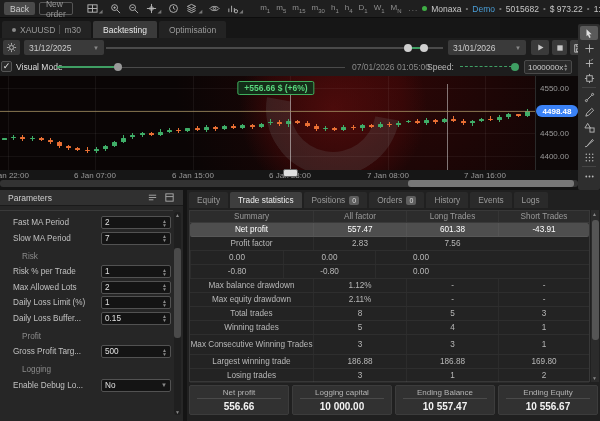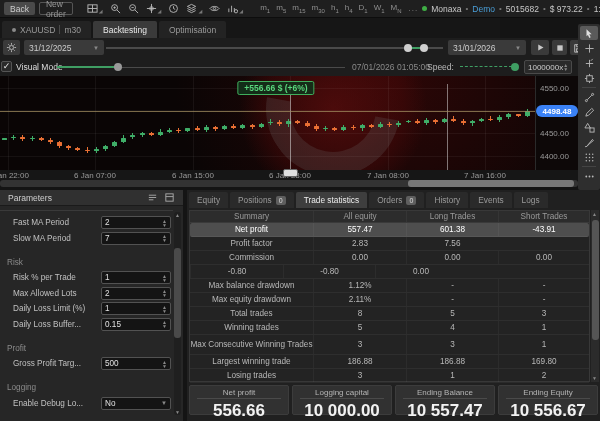--- a/index.html
+++ b/index.html
@@ -84,21 +84,21 @@
   .rtool-div { width:14px; height:1px; background:#444; margin:1px 0; }
 
   
   #params { position:absolute; left:0; top:190px; width:185px; height:231px; background:#262626; border-right:2px solid #141414; }
   #params-header { height:16px; background:#303030; display:flex; align-items:center; padding:0 8px; border-bottom:1px solid #1a1a1a; }
   #params-title { font-size:8.5px; color:#cfcfcf; }
   #params-hdr-icons { margin-left:auto; display:flex; gap:6px; }
   #params-list { position:absolute; left:0; top:20px; right:10px; bottom:4px; border-top:1px solid #3a3a3a; padding-top:4px; }
   .param-row { position:relative; height:15.5px; display:flex; align-items:center; }
   .param-label { padding-left:13px; font-size:8.2px; color:#c0c0c0; white-space:nowrap; overflow:hidden; }
-  .param-section { height:16px; display:flex; align-items:center; padding-left:7px; font-size:8.2px; color:#8a8a8a; margin-top:8px; }
+  .param-section { height:16px; display:flex; align-items:center; padding-left:22px; font-size:8.2px; color:#8a8a8a; margin-top:2px; }
   .param-input { position:absolute; right:2px; top:1px; width:70px; height:13px; background:#141414; border:1px solid #525252; border-radius:2px; display:flex; align-items:center; font-size:8.2px; color:#e0e0e0; padding:0 3px; cursor:text; }
   .param-input .spinner, .param-input .dd { margin-left:auto; }
   .param-input .dd { font-size:6px; color:#888; }
   #params-scroll { position:absolute; right:2px; top:22px; width:7px; bottom:6px; background:#1f1f1f; border-radius:3px; }
   #params-thumb { position:absolute; left:0; top:36px; width:7px; height:90px; background:#4a4a4a; border-radius:3px; cursor:grab; }
   .scroll-arrow { position:absolute; left:0; width:7px; font-size:5px; color:#888; text-align:center; cursor:pointer; }
 
   
   #stats { position:absolute; left:187px; top:190px; width:413px; height:231px; background:#202020; }
   #stats-tabs { height:18px; display:flex; align-items:flex-end; gap:2px; padding-left:2px; }
@@ -113,21 +113,21 @@
   .stat-row.selected { background:#4e4e4e; border-radius:2px; }
   .stat-row.selected .td { color:#fff; }
   .td { font-size:8.2px; color:#b8b8b8; display:flex; align-items:center; justify-content:center; text-align:center; line-height:9px; }
   .c0 { width:123px; } .c1 { width:93px; border-left:1px solid rgba(255,255,255,.045); }
   .c2 { width:92px; border-left:1px solid rgba(255,255,255,.045); } .c3 { width:91px; border-left:1px solid rgba(255,255,255,.045); }
   #stats-scroll { position:absolute; right:1px; top:20px; width:8px; height:172px; background:#2b2b2b; }
   #stats-thumb { position:absolute; left:0.5px; top:10px; width:7px; height:120px; background:#555; border-radius:3px; cursor:grab; }
   #cards { position:absolute; left:2px; top:195px; width:409px; height:30px; display:flex; gap:3px; }
   .card { flex:1; background:#313131; border:1px solid #3c3c3c; border-radius:2px; display:flex; flex-direction:column; align-items:center; padding-top:2px; }
   .card-label { font-size:8px; color:#b5b5b5; width:85%; text-align:center; border-bottom:1px solid #4a4a4a; padding-bottom:1px; }
-  .card-value { font-size:17px; font-weight:bold; color:#f2f2f2; margin-top:2px; }
+  .card-value { font-size:10px; font-weight:bold; color:#f2f2f2; margin-top:2px; }
 </style>
 </head>
 <body>
 
 <div id="app">
 
   <div id="topbar">
     <span class="tb-btn">Back</span>
     <span class="tb-btn outline">New order</span>
     <span class="tb-sep"></span>
@@ -610,48 +610,47 @@
     <div id="params-scroll">
       <span class="scroll-arrow" style="top:0;">▲</span>
       <div id="params-thumb"></div>
       <span class="scroll-arrow" style="bottom:0;">▼</span>
     </div>
   </div>
 
   <div id="stats">
     <div id="stats-tabs">
         <span class="stat-tab">Equity</span>
+        <span class="stat-tab active">Trade statistics</span>
         <span class="stat-tab">Positions<span class="tab-badge">0</span></span>
-        <span class="stat-tab active">Trade statistics</span>
         <span class="stat-tab">Orders<span class="tab-badge">0</span></span>
         <span class="stat-tab">History</span>
         <span class="stat-tab">Events</span>
         <span class="stat-tab">Logs</span>
       </div>
     <div id="stats-table">
       <div id="stats-head">
           <span class="th c0">Summary</span>
-          <span class="th c1">All equity</span>
+          <span class="th c1">All factor</span>
           <span class="th c2">Long Trades</span>
           <span class="th c3">Short Trades</span>
         </div>
       <div id="stats-body">
           <div class="stat-row selected">
             <span class="td c0">Net profit</span>
     <span class="td c1">557.47</span>
     <span class="td c2">601.38</span>
     <span class="td c3">-43.91</span>
           </div>
           <div class="stat-row">
             <span class="td c0">Profit factor</span>
     <span class="td c1">2.83</span>
     <span class="td c2">7.56</span>
           </div>
           <div class="stat-row">
-            <span class="td c0">Commission</span>
     <span class="td c1">0.00</span>
     <span class="td c2">0.00</span>
     <span class="td c3">0.00</span>
           </div>
           <div class="stat-row">
     <span class="td c1">-0.80</span>
     <span class="td c2">-0.80</span>
     <span class="td c3">0.00</span>
           </div>
           <div class="stat-row">

